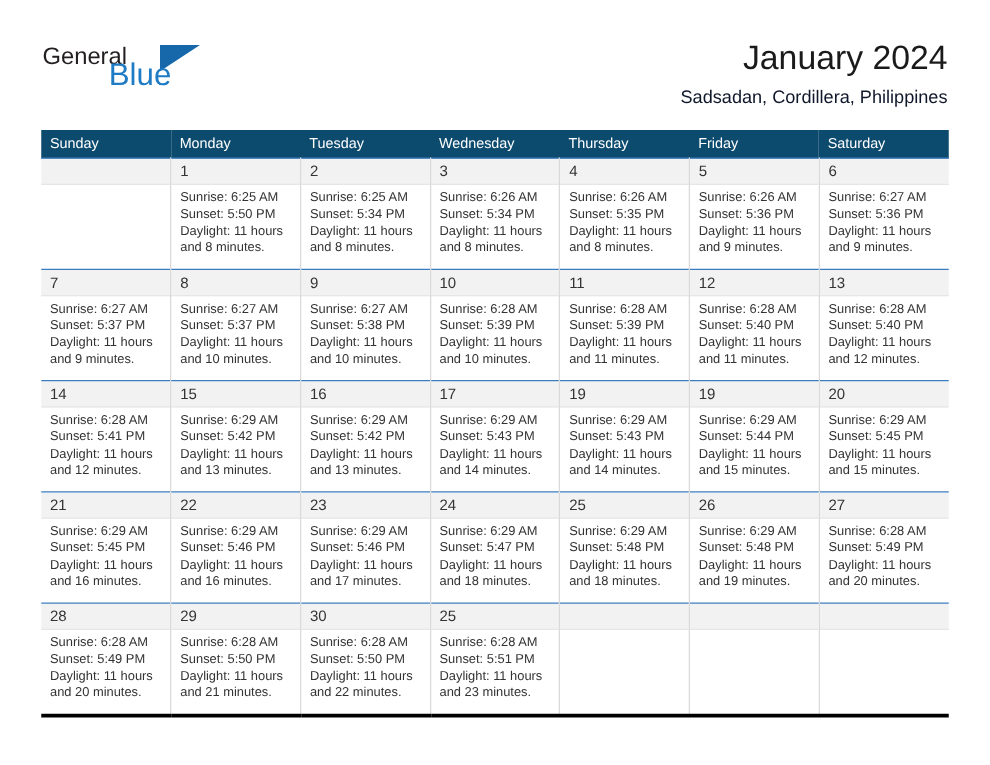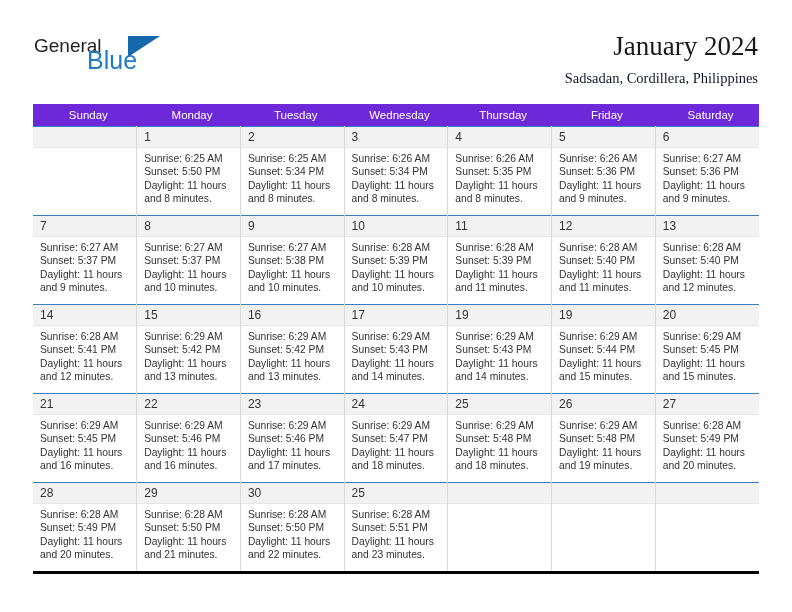--- a/index.html
+++ b/index.html
@@ -61,21 +61,20 @@
     height: 0;
     border-left: 32px solid #1668ab;
     border-bottom: 21px solid transparent;
   }
 
   .title-wrap {
     position: absolute;
     right: 0;
     top: 0;
     text-align: right;
-    font-family: Liberation Serif, serif;
   }
   .cal-title {
     font-size: 27px;
     color: #1a1a1a;
     line-height: 32px;
     white-space: nowrap;
   }
   .cal-sub {
     font-size: 14.5px;
     color: #0f172a;
@@ -87,25 +86,25 @@
   
   .cal {
     position: absolute;
     left: 33px;
     top: 104px;
     width: 726px;
     border-collapse: collapse;
     table-layout: fixed;
   }
   .cal th {
-    background: #6d28d9;
+    background: #0c4a6e;
     color: #ffffff;
     font-size: 11.5px;
     font-weight: normal;
-    text-align: center;
+    text-align: left;
     padding: 5px 0 5px 7px;
     height: 12px;
     border: none;
   }
   .cal td {
     vertical-align: top;
     padding: 0;
     border-top: 1px solid #3b7dc0;
     border-right: 1px solid #d9d9d9;
     height: 88px;

